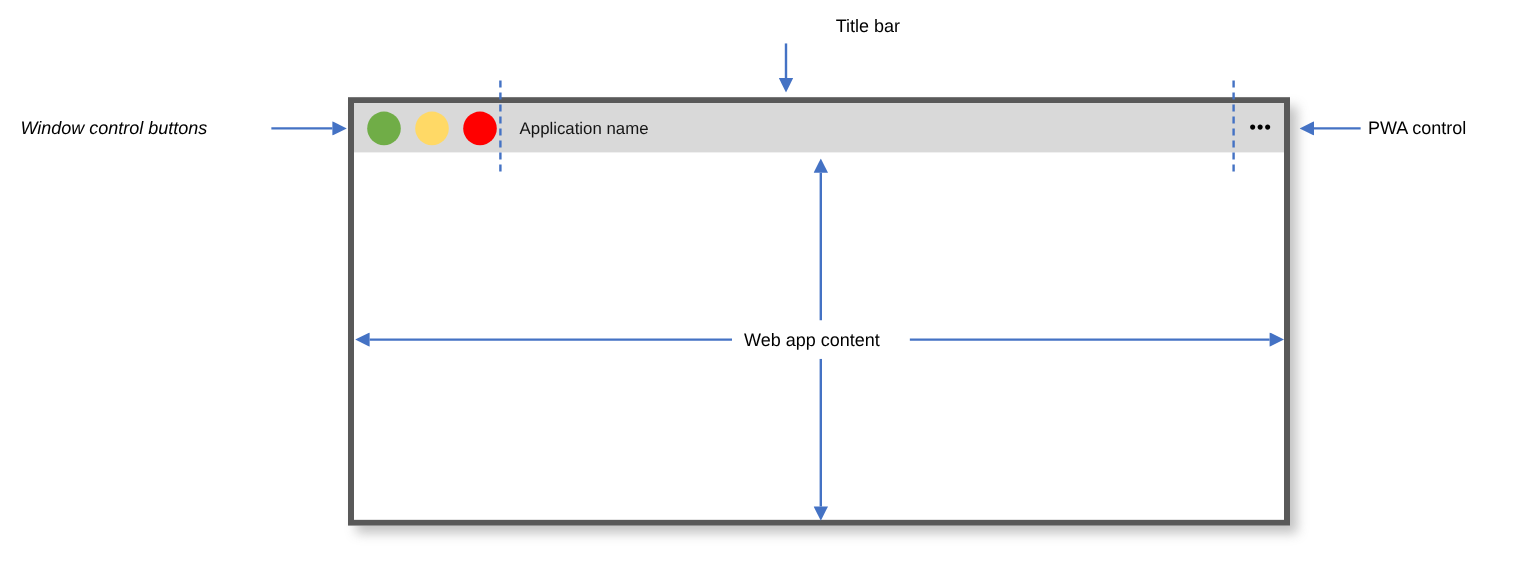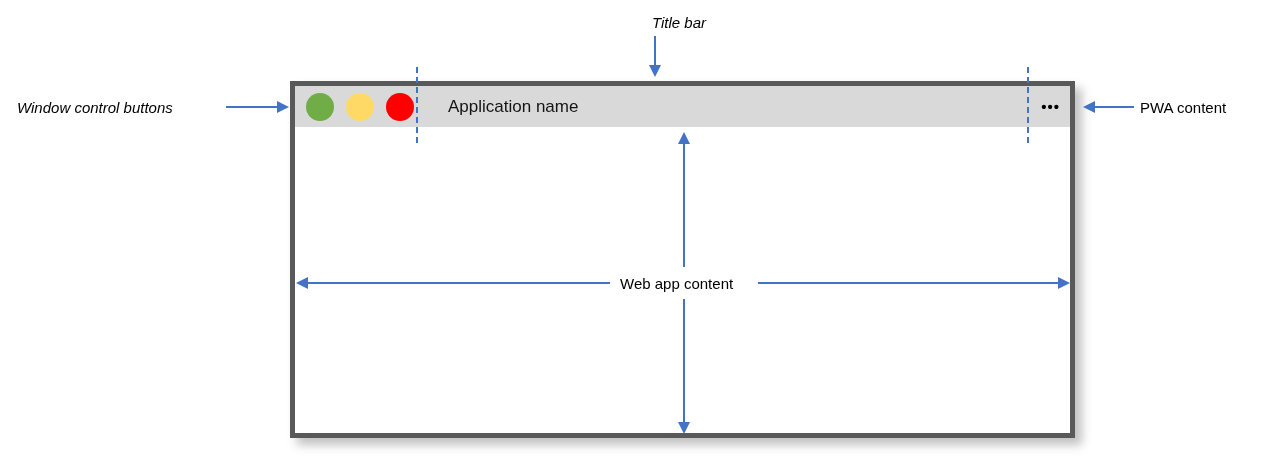--- a/index.html
+++ b/index.html
@@ -31,23 +31,23 @@
     align-items: center;
     padding-left: 11px;
   }
   .ctrl-circle {
     width: 28px; height: 28px;
     border-radius: 50%;
     margin-right: 12px;
     flex: 0 0 auto;
   }
   .app-name {
-    font-size: 17px;
+    font-size: 14px;
     color: #141414;
-    margin-left: 22px;
+    margin-left: 7px;
     white-space: nowrap;
   }
   .pwa-ellipsis {
     position: absolute;
     right: 10px; top: 0;
     height: 41px;
     display: flex;
     align-items: center;
     font-size: 15px;
     font-weight: bold;
@@ -66,21 +66,21 @@
   .dash-right { left: 1027px; }
 
   
   .ann-label {
     position: absolute;
     font-size: 15px;
     color: #000000;
     white-space: nowrap;
     line-height: 19px;
   }
-  .lbl-title-bar   { left: 584px; top: 13px; width: 190px; text-align: center; font-style: italic; }
+  .lbl-title-bar   { left: 560px; top: 13px; width: 190px; text-align: right; }
   .lbl-win-ctrl    { left: 17px;  top: 98px; font-style: italic; }
   .lbl-pwa         { left: 1140px; top: 98px; }
   .lbl-web-content { left: 620px; top: 274px; width: 180px; text-align: left; }
 
   .arrow-svg { position: absolute; display: block; }
 </style>
 </head>
 <body>
 
 <div class="canvas">
@@ -94,21 +94,21 @@
       <span class="pwa-ellipsis">•••</span>
     </div>
     <div style="width:100%;height:306px;background:#ffffff;"></div>
   </div>
 
   <div class="dash-line dash-left"></div>
   <div class="dash-line dash-right"></div>
 
   <div class="ann-label lbl-title-bar">Title bar</div>
   <div class="ann-label lbl-win-ctrl">Window control buttons</div>
-  <div class="ann-label lbl-pwa">PWA content</div>
+  <div class="ann-label lbl-pwa">PWA control</div>
   <div class="ann-label lbl-web-content">Web app content</div>
 
   <svg class="arrow-svg" style="left:649px; top:36px;" width="12" height="41">
     <line x1="6" y1="0" x2="6" y2="29" stroke="#4472C4" stroke-width="2"></line>
     <polygon points="0,29 12,29 6,41" fill="#4472C4"></polygon>
   </svg>
 
   <svg class="arrow-svg" style="left:226px; top:101px;" width="63" height="12">
     <line x1="0" y1="6" x2="51" y2="6" stroke="#4472C4" stroke-width="2"></line>
     <polygon points="51,0 51,12 63,6" fill="#4472C4"></polygon>

